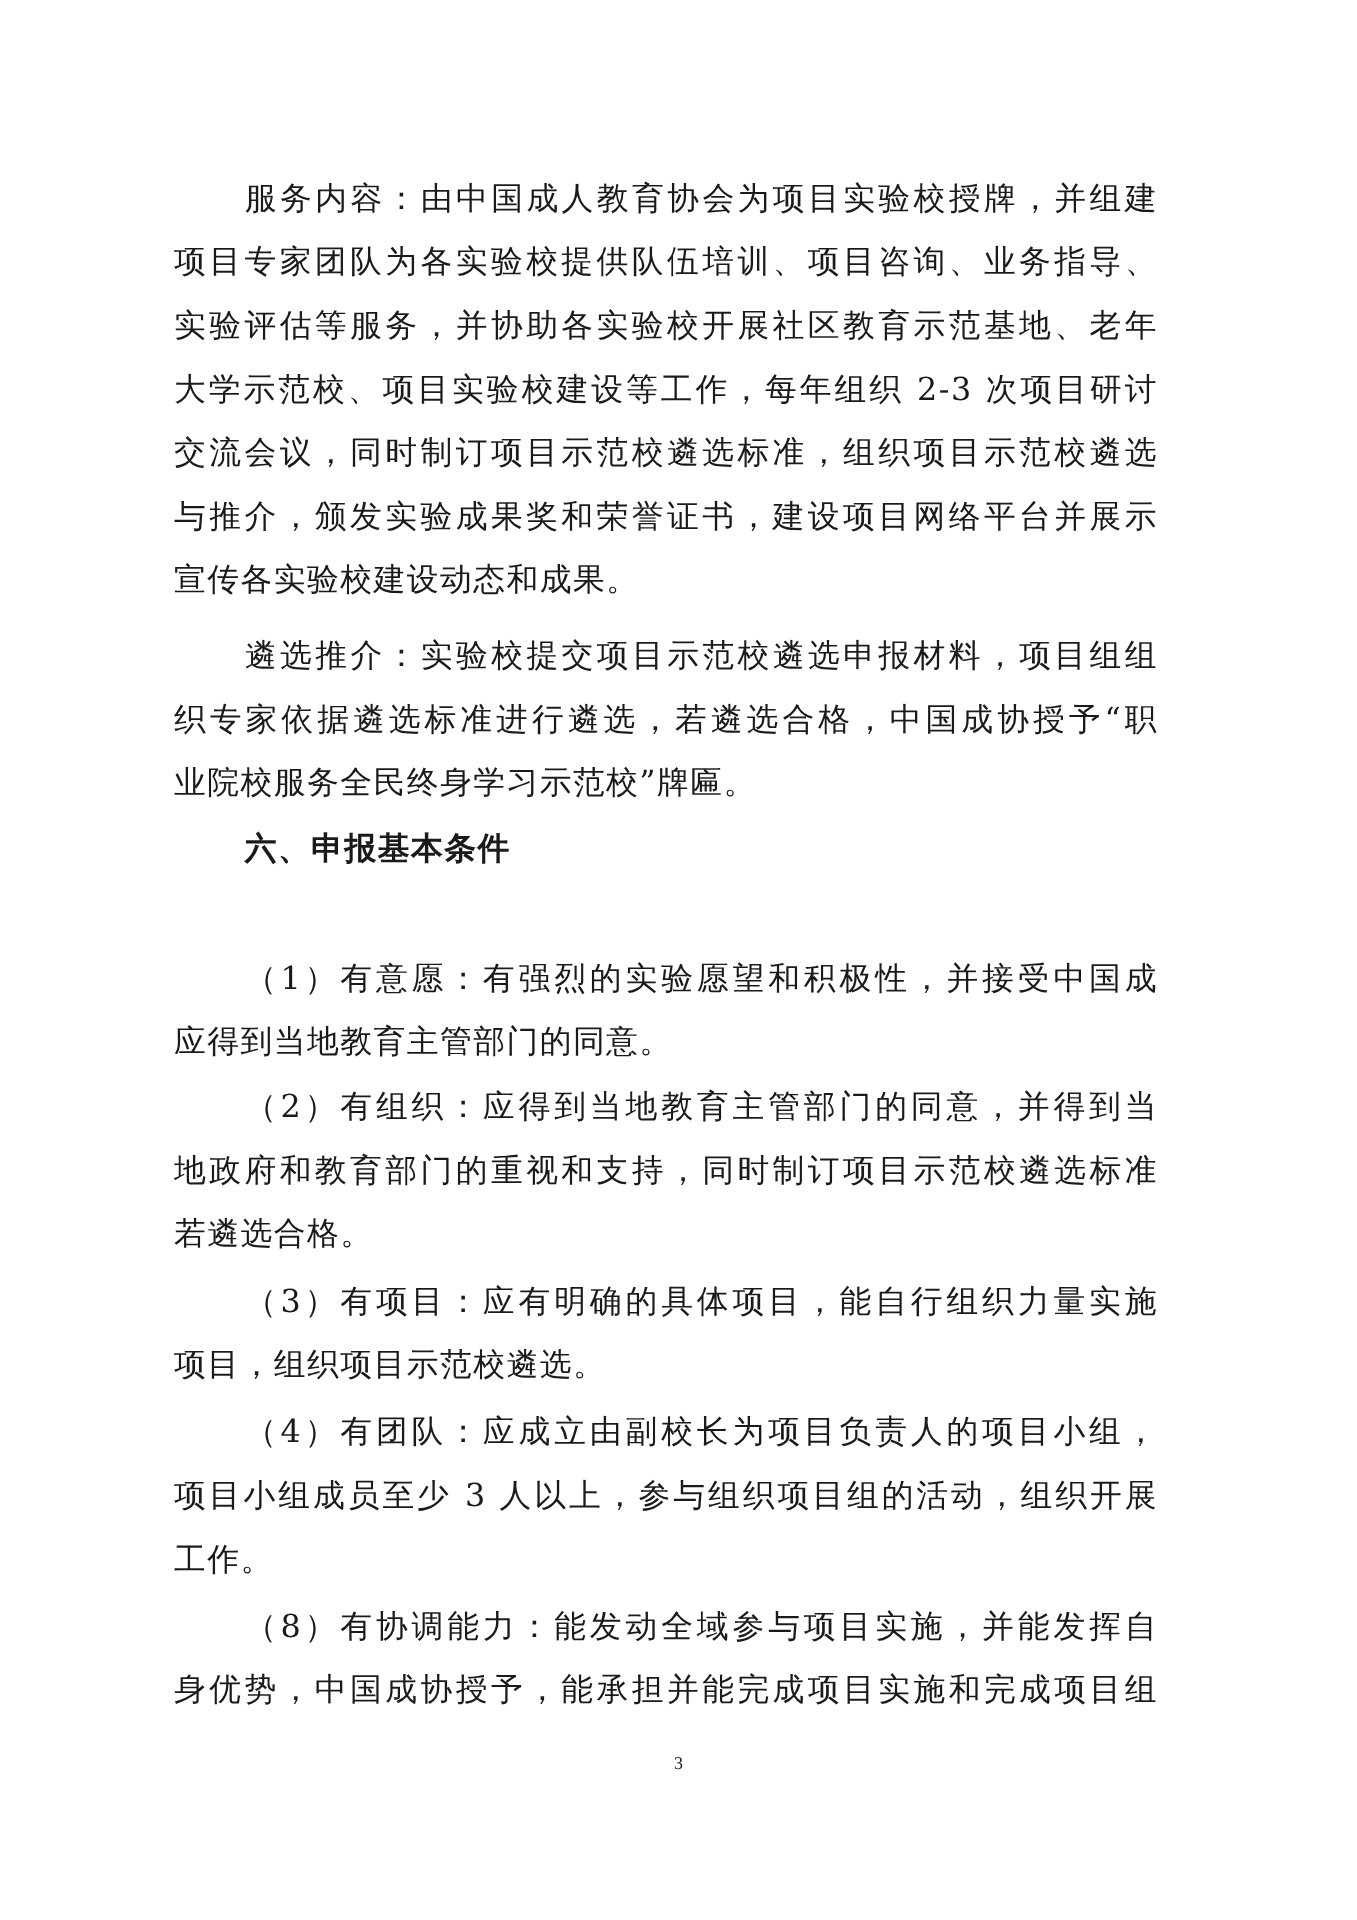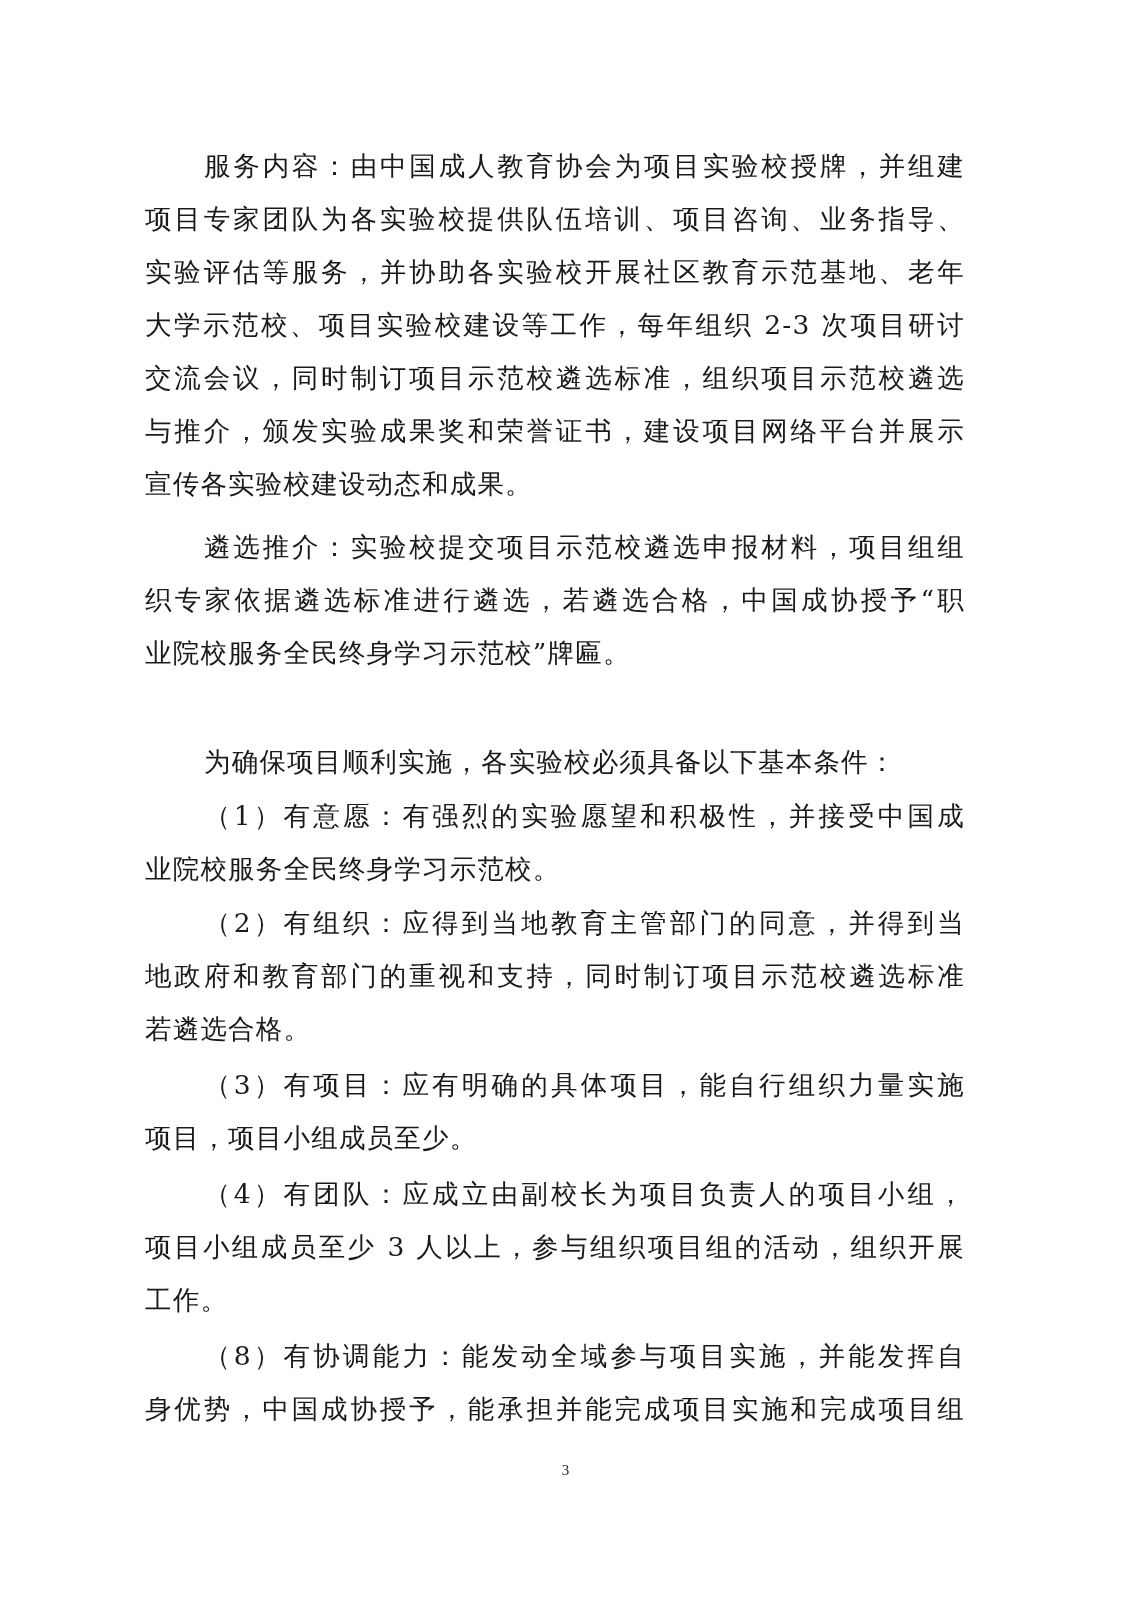--- a/index.html
+++ b/index.html
@@ -45,37 +45,37 @@
     <div class="line" style="top:415px">与推介，颁发实验成果奖和荣誉证书，建设项目网络平台并展示</div>
     <div class="line last" style="top:468px">宣传各实验校建设动态和成果。</div>
   </div>
 
   <div>
     <div class="line indent" style="top:531px">遴选推介：实验校提交项目示范校遴选申报材料，项目组组</div>
     <div class="line" style="top:584px">织专家依据遴选标准进行遴选，若遴选合格，中国成协授予“职</div>
     <div class="line last" style="top:637px">业院校服务全民终身学习示范校”牌匾。</div>
   </div>
 
+  <div class="line indent heading" style="top:692px">六、申报基本条件</div>
 
-  <div class="line indent last" style="top:746px">为确保项目顺利实施，各实验校必须具备以下基本条件：</div>
 
   <div>
     <div class="line indent" style="top:800px">（1）有意愿：有强烈的实验愿望和积极性，并接受中国成</div>
-    <div class="line last" style="top:853px">业院校服务全民终身学习示范校。</div>
+    <div class="line last" style="top:853px">应得到当地教育主管部门的同意。</div>
   </div>
 
   <div>
     <div class="line indent" style="top:907px">（2）有组织：应得到当地教育主管部门的同意，并得到当</div>
     <div class="line" style="top:960px">地政府和教育部门的重视和支持，同时制订项目示范校遴选标准</div>
     <div class="line last" style="top:1013px">若遴选合格。</div>
   </div>
 
   <div>
     <div class="line indent" style="top:1069px">（3）有项目：应有明确的具体项目，能自行组织力量实施</div>
-    <div class="line last" style="top:1122px">项目，项目小组成员至少。</div>
+    <div class="line last" style="top:1122px">项目，组织项目示范校遴选。</div>
   </div>
 
   <div>
     <div class="line indent" style="top:1178px">（4）有团队：应成立由副校长为项目负责人的项目小组，</div>
     <div class="line" style="top:1231px">项目小组成员至少 3 人以上，参与组织项目组的活动，组织开展</div>
     <div class="line last" style="top:1284px">工作。</div>
   </div>
 
   <div>
     <div class="line indent" style="top:1340px">（8）有协调能力：能发动全域参与项目实施，并能发挥自</div>

